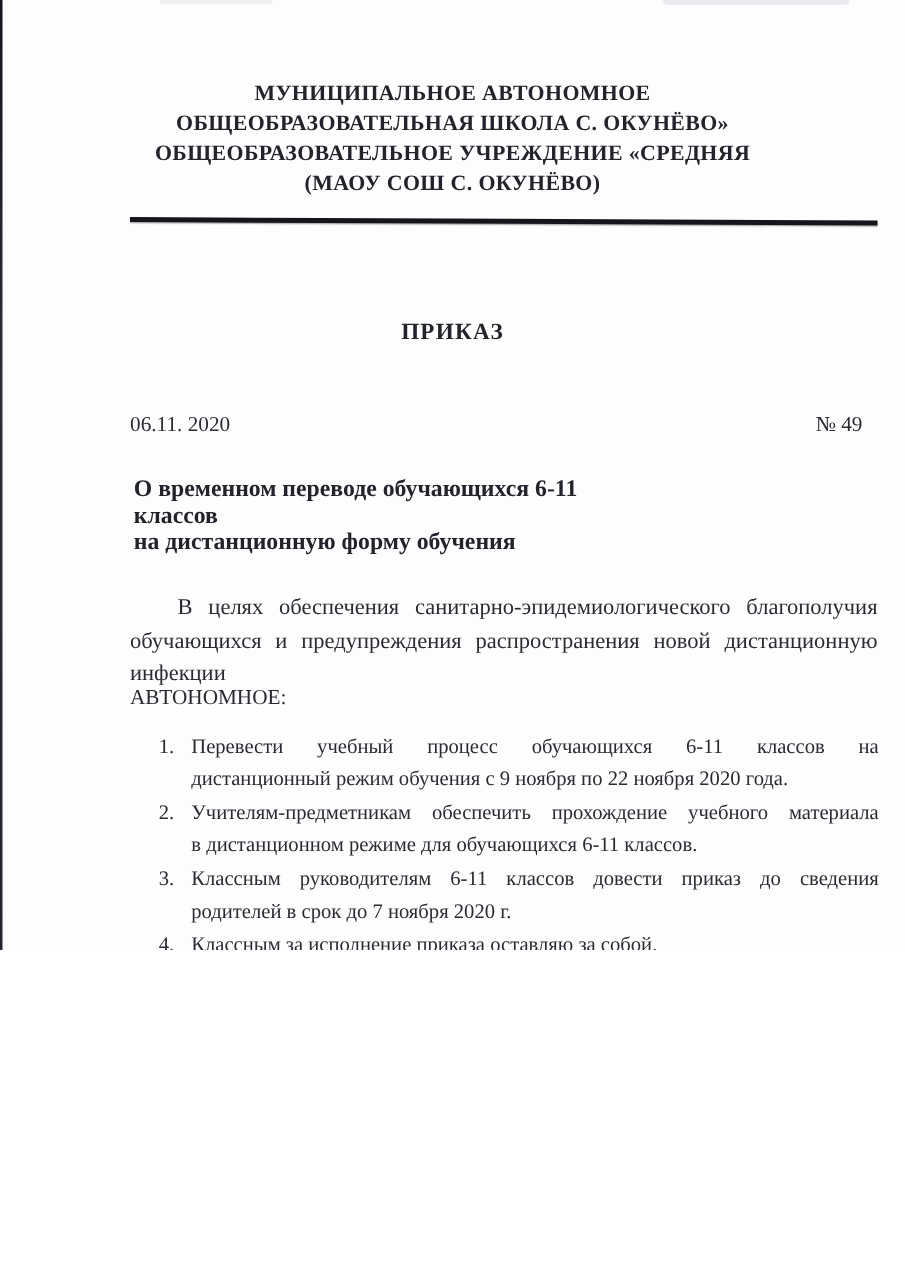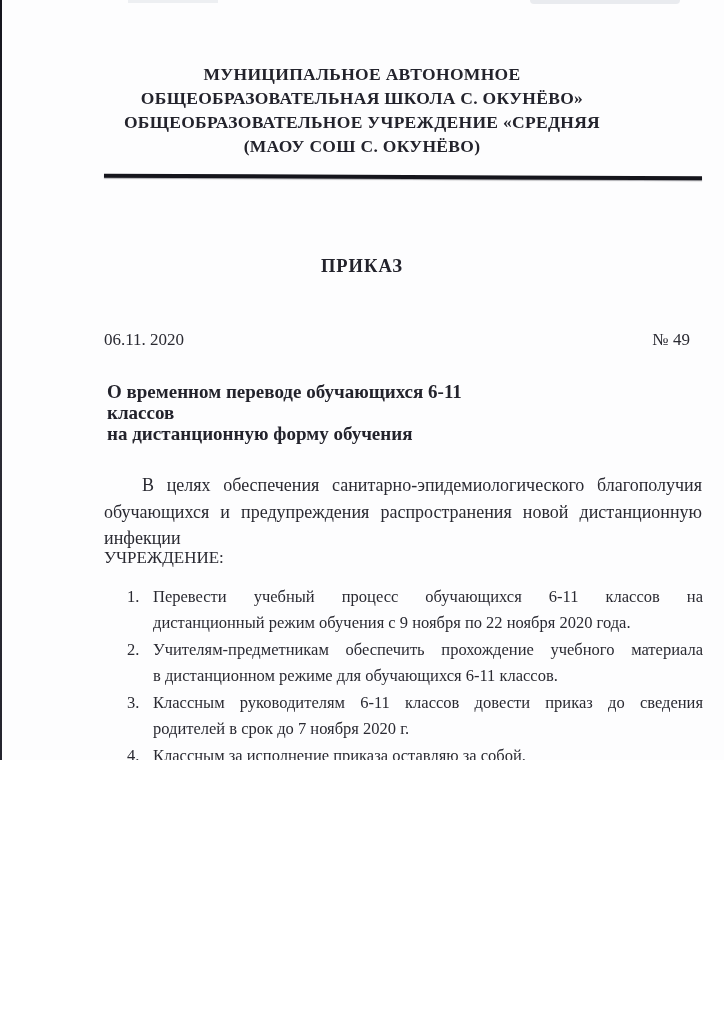--- a/index.html
+++ b/index.html
@@ -156,21 +156,21 @@
     <div>О  временном переводе обучающихся 6-11 классов</div>
     <div>на дистанционную форму обучения</div>
   </div>
 
   <div class="preamble">
     <div class="just indent">В целях обеспечения санитарно-эпидемиологического благополучия</div>
     <div class="just">обучающихся и предупреждения распространения новой дистанционную</div>
     <div>инфекции</div>
   </div>
 
-  <div class="directive">УЧРЕЖДЕНИЕ:</div>
+  <div class="directive">АВТОНОМНОЕ:</div>
 
   <div class="orders">
     <div class="order-item">
       <span class="order-num">1.</span>
       <span class="order-text">
         <span class="just" style="display:block">Перевести учебный процесс обучающихся 6-11 классов на</span>
         <span style="display:block">дистанционный режим обучения с 9 ноября по 22 ноября 2020 года.</span>
       </span>
     </div>
     <div class="order-item">

